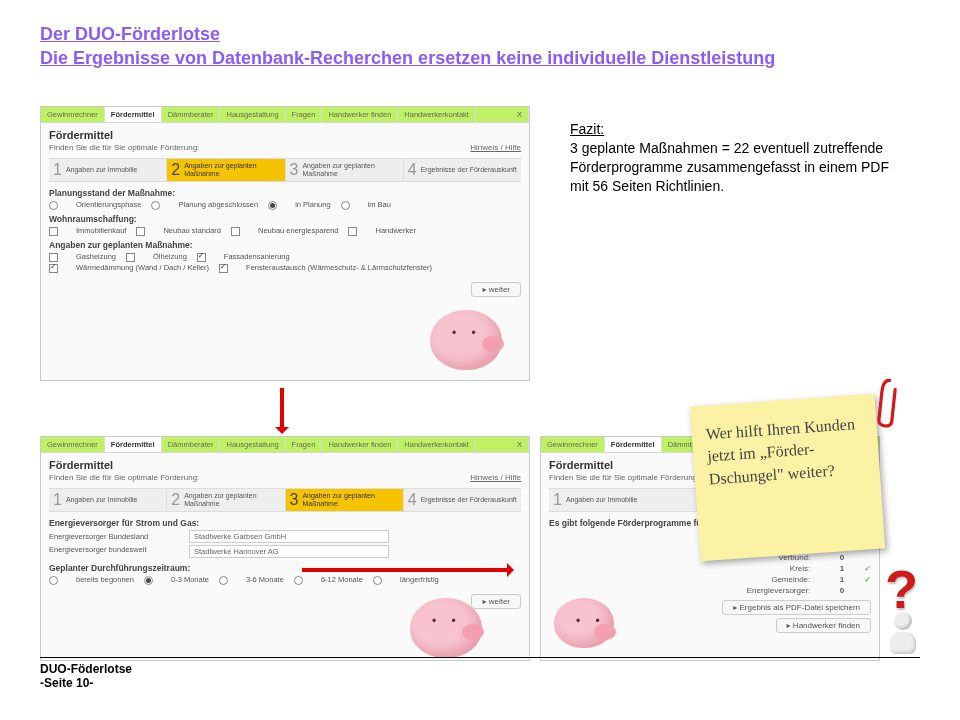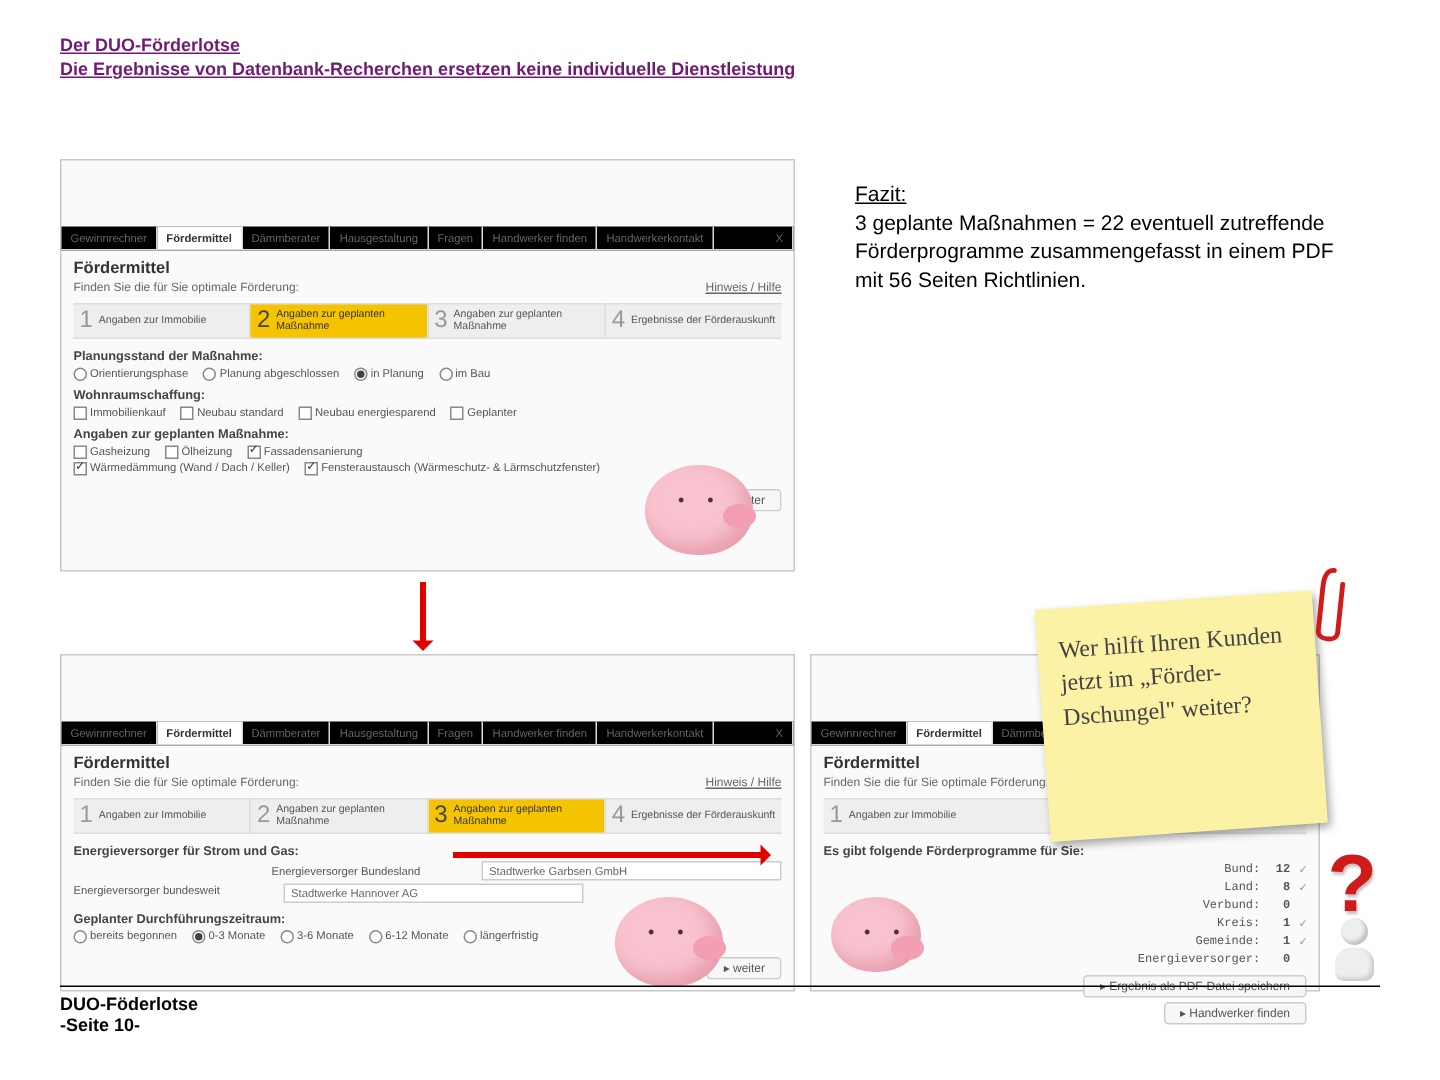--- a/index.html
+++ b/index.html
@@ -5,32 +5,32 @@
   * { margin: 0; padding: 0; box-sizing: border-box; }
   body {
     width: 960px; height: 720px;
     font-family: Arial, Helvetica, sans-serif;
     background: #fff;
     position: relative;
     overflow: hidden;
   }
   .page-padding { padding: 22px 40px; }
   .title-block { margin-bottom: 8px; }
-  .title-line { font-size: 12px; font-weight: bold; color: #701a75; line-height: 1.35; }
+  .title-line { font-size: 18px; font-weight: bold; color: #8b5cf6; line-height: 1.35; }
   .underline { text-decoration: underline; }
 
   
   .panel {
     position: absolute;
     background: #fafafa;
     border: 1px solid #c9c9c9;
     font-size: 8px;
     color: #555;
   }
-  .tabbar { display: flex; border-bottom: 1px solid #d6d6d6; background: #000000; margin-top: 44px; }
+  .tabbar { display: flex; border-bottom: 1px solid #d6d6d6; background: #bef264; }
   .tab {
     padding: 3px 6px;
     font-size: 7.5px;
     color: #666;
     border-right: 1px solid #dcdcdc;
     white-space: nowrap;
   }
   .tab.active { color: #333; font-weight: bold; background: #fff; }
   .tab.close { margin-left: auto; }
   .panel-body { padding: 6px 8px; }
@@ -51,21 +51,21 @@
   .step.active { background: #f6c300; color: #333; }
   .step-num {
     font-size: 16px; font-weight: 300; color: #999;
     margin-right: 4px; line-height: 1;
   }
   .step.active .step-num { color: #444; }
   .step-lbl { font-size: 7px; line-height: 1.1; }
 
   .section-label { font-size: 8.5px; font-weight: bold; color: #444; margin: 5px 0 2px; }
   .opt-row { display: flex; gap: 10px; font-size: 7.5px; color: #555; flex-wrap: wrap; margin-bottom: 2px;}
-  .radio, .check { position: relative; padding-left: 11px; }
+  .radio, .check { position: relative; padding-left: 27px; }
   .radio:before {
     content: ''; position: absolute; left: 0; top: 1px;
     width: 7px; height: 7px; border: 1px solid #888; border-radius: 50%; background: #fff;
   }
   .radio.sel:after {
     content: ''; position: absolute; left: 2px; top: 3px;
     width: 5px; height: 5px; border-radius: 50%; background: #444;
   }
   .check:before {
     content: ''; position: absolute; left: 0; top: 1px;
@@ -89,21 +89,21 @@
     border: 1px solid #ccc;
     background: #fff;
     font-size: 7.5px;
     color: #666;
     padding: 1px 16px 1px 4px;
     position: relative;
     width: 200px;
   }
 
   .result-list { font-size: 8px; color: #555; }
-  .result-row { display: flex; justify-content: flex-end; gap: 6px; align-items: flex-start; padding: 1px 0; font-family: Liberation Mono, monospace; }
+  .result-row { display: flex; justify-content: flex-end; gap: 20px; align-items: flex-start; padding: 1px 0; }
   .result-row .k { width: 90px; text-align: right; }
   .result-row .v { width: 14px; text-align: right; font-weight: bold; }
   .result-row .tick { color: #5fb14a; font-weight: bold; }
   .btn-stack { text-align: right; margin-top: 4px; }
   .btn-stack .btn-weiter { float: none; margin-left: 4px; }
 
   
   .fazit {
     position: absolute;
     top: 120px; left: 570px; width: 340px;
@@ -244,21 +244,21 @@
       <span class="radio">Planung abgeschlossen</span>
       <span class="radio sel">in Planung</span>
       <span class="radio">im Bau</span>
     </div>
 
     <div class="section-label">Wohnraumschaffung:</div>
     <div class="opt-row">
       <span class="check">Immobilienkauf</span>
       <span class="check">Neubau standard</span>
       <span class="check">Neubau energiesparend</span>
-      <span class="check">Geplanter</span>
+      <span class="check">Handwerker</span>
     </div>
 
     <div class="section-label">Angaben zur geplanten Maßnahme:</div>
     <div class="opt-row">
       <span class="check">Gasheizung</span>
       <span class="check">Ölheizung</span>
       <span class="check sel">Fassadensanierung</span>
     </div>
     <div class="opt-row">
       <span class="check sel">Wärmedämmung (Wand / Dach / Keller)</span>
@@ -301,21 +301,21 @@
           <span class="step-num">3</span>
           <span class="step-lbl">Angaben zur geplanten Maßnahme</span>
         </div>
       <div class="step">
           <span class="step-num">4</span>
           <span class="step-lbl">Ergebnisse der Förderauskunft</span>
         </div>
     </div>
 
     <div class="section-label">Energieversorger für Strom und Gas:</div>
-    <div class="opt-row" style="align-items:center;justify-content:flex-end;">
+    <div class="opt-row" style="align-items:center;">
       <span style="width:130px;">Energieversorger Bundesland</span>
       <span class="select-field">Stadtwerke Garbsen GmbH</span>
     </div>
     <div class="opt-row" style="align-items:flex-start;">
       <span style="width:130px;">Energieversorger bundesweit</span>
       <span class="select-field">Stadtwerke Hannover AG</span>
     </div>
 
     <div class="section-label">Geplanter Durchführungszeitraum:</div>
     <div class="opt-row">

